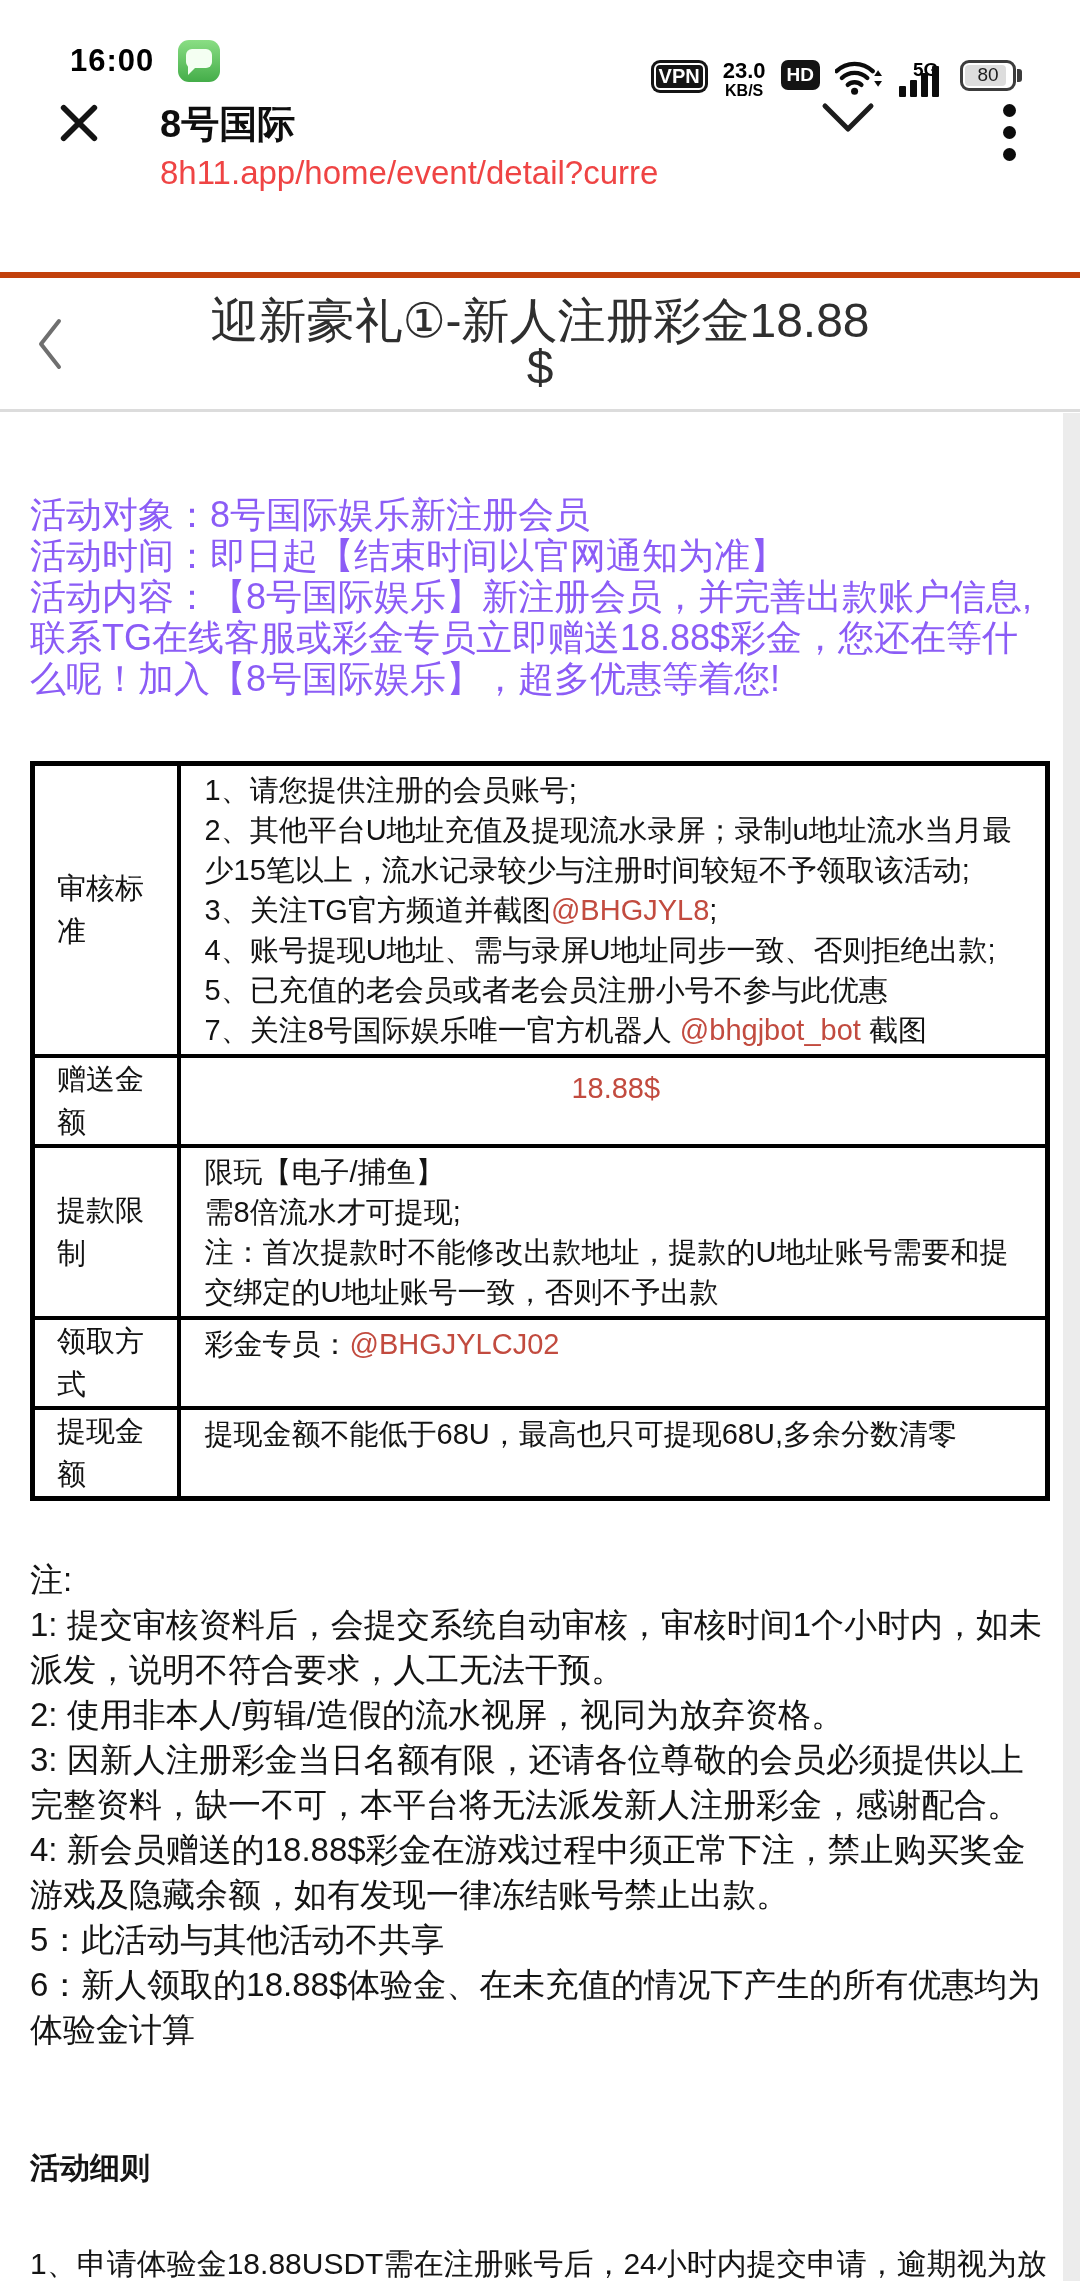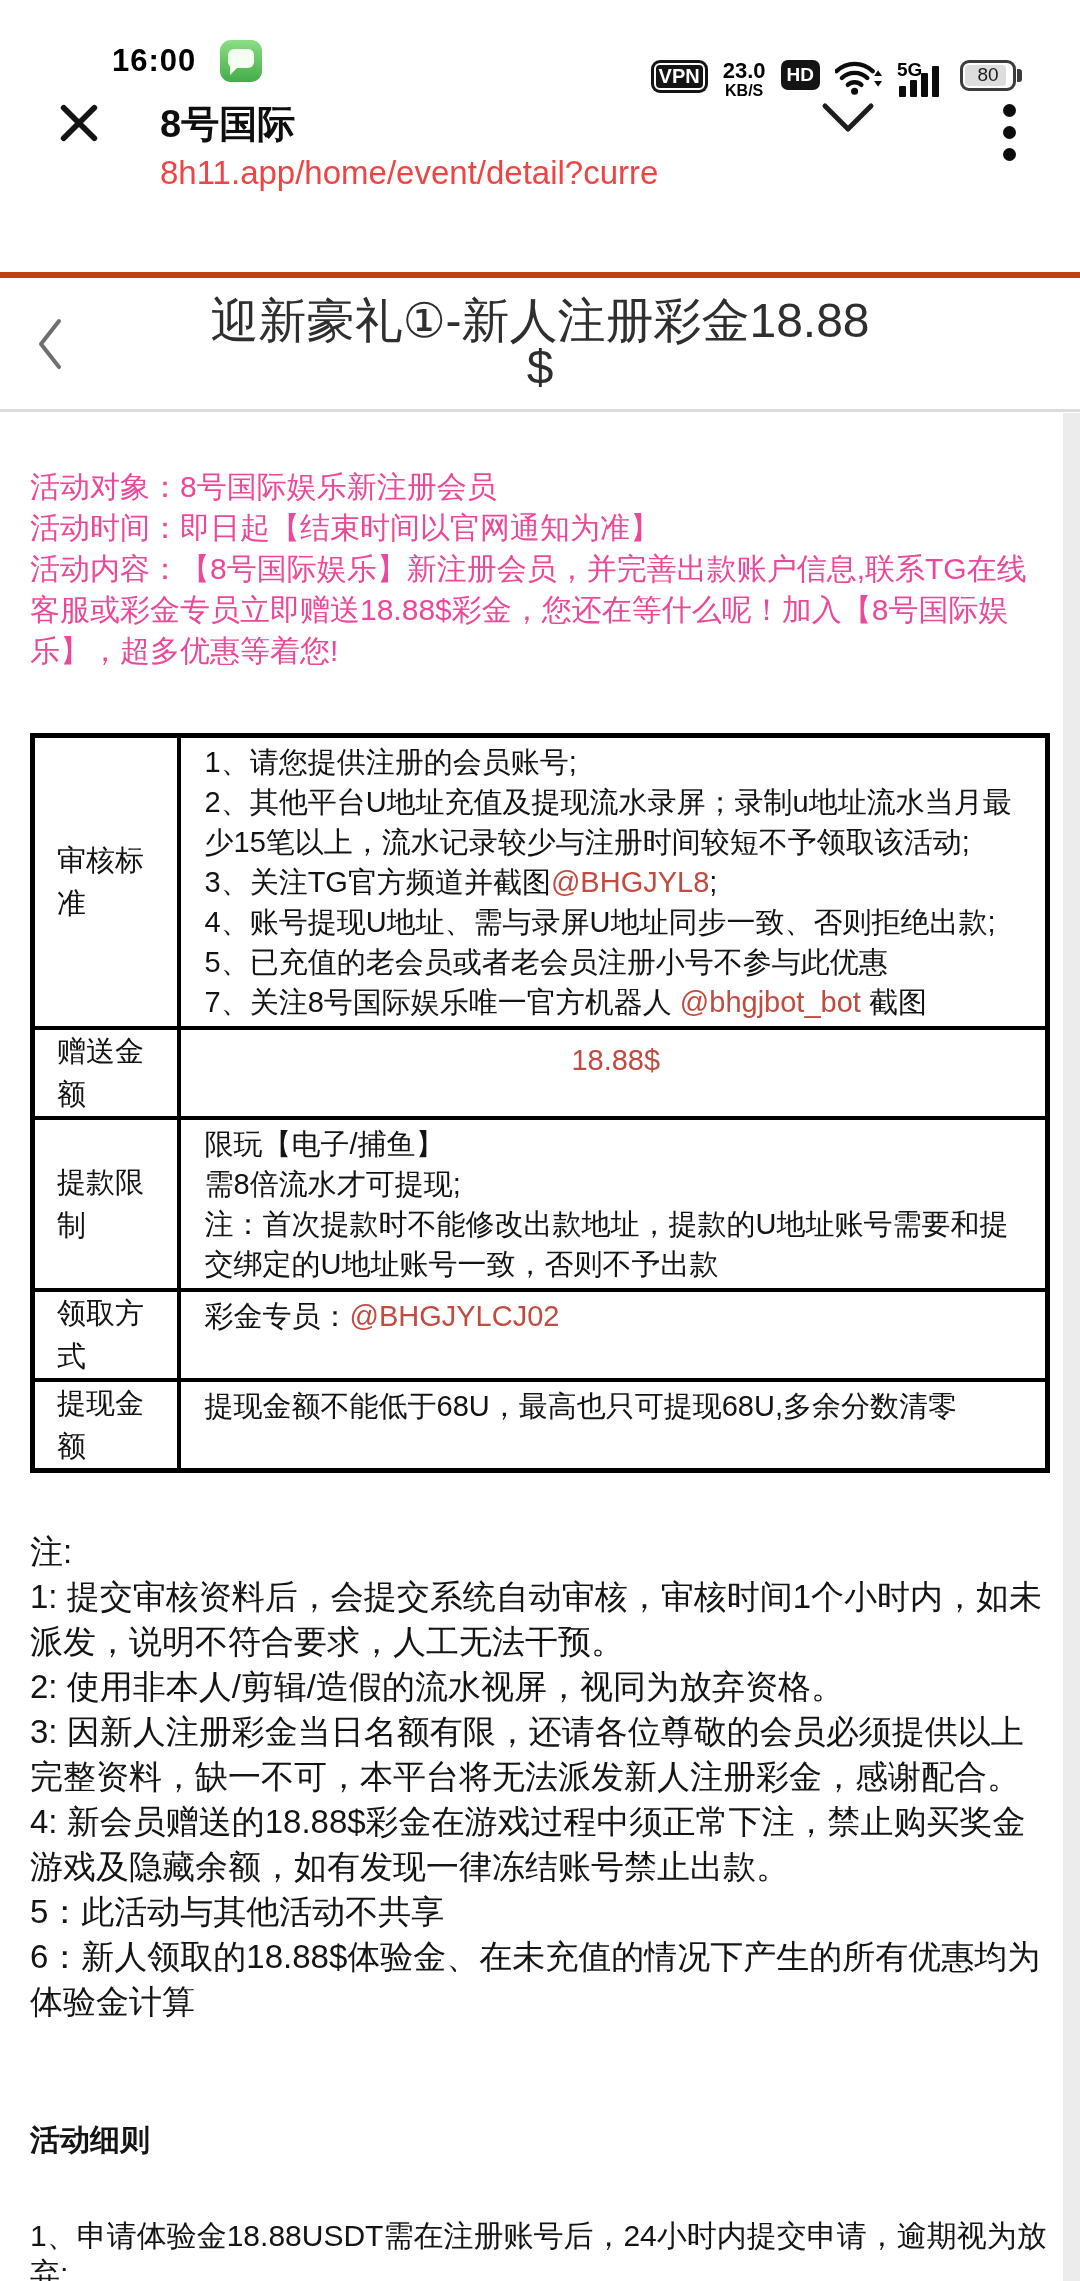--- a/index.html
+++ b/index.html
@@ -5,21 +5,21 @@
   * { margin:0; padding:0; box-sizing:border-box; }
   html,body { width:1080px; }
   body {
     height:2281px; background:#fff; overflow:hidden; position:relative;
     font-family:"Liberation Sans","DejaVu Sans",sans-serif; color:#111;
   }
 
   
   .status-bar {
     height:100px; display:flex; align-items:center;
-    padding:22px 64px 0 112px;
+    padding:22px 64px 0 70px;
   }
   .sb-left { display:flex; align-items:center; gap:24px; }
   .sb-time { font-size:31px; font-weight:700; color:#000; letter-spacing:1px; }
   .msg-icon { width:42px; height:42px; border-radius:11px;
     background:linear-gradient(180deg,#8ade84,#44ad49); position:relative; }
   .msg-icon::before { content:""; position:absolute; left:8px; top:9px; width:26px; height:19px;
     background:#f4fff2; border-radius:6px; }
   .msg-icon::after { content:""; position:absolute; left:10px; top:25px;
     border:5px solid transparent; border-top-color:#f4fff2; border-left-color:#f4fff2; }
   .sb-right { margin-left:auto; display:flex; align-items:flex-start; gap:15px;margin-top:36px; }
@@ -27,21 +27,21 @@
     padding:5px 8px; font-size:20px; font-weight:700; letter-spacing:0; }
   .vpn-badge::before { content:""; position:absolute; inset:3px; border:2px solid #fff; border-radius:6px; }
   .vpn-badge span { position:relative; }
   .speed { display:flex; flex-direction:column; align-items:center; font-weight:700; color:#000; }
   .speed-val { font-size:22px; line-height:22px; }
   .speed-unit { font-size:16px; line-height:17px; }
   .hd-badge { background:#141414; color:#fff; border-radius:7px; padding:4px 6px;
     font-size:19px; font-weight:700; }
   .wifi { width:47px; height:37px; }
   .signal { position:relative; width:48px; height:38px; }
-  .signal-g { position:absolute; top:-1px; left:0; font-size:19px; font-weight:700; color:#000; }
+  .signal-g { position:absolute; top:-1px; left:16px; font-size:19px; font-weight:700; color:#000; }
   .signal-bars { position:absolute; bottom:1px; left:2px; display:flex; align-items:flex-end; gap:4px; }
   .signal-bars i { display:block; width:7px; background:#0c0c0c; border-radius:1px; }
   .battery { position:relative; width:56px; height:31px; border:3px solid #3c3c3c;
     border-radius:9px; display:flex; align-items:center; justify-content:center; }
   .battery::after { content:""; position:absolute; right:-9px; top:6px; width:5px; height:13px;
     background:#3c3c3c; border-radius:0 3px 3px 0; }
   .battery-fill { position:absolute; left:2px; top:2px; bottom:2px; width:82%;
     background:#ddd; border-radius:4px; }
   .battery-num { position:relative; font-size:19px; color:#1c1c1c; }
 
@@ -64,21 +64,21 @@
   
   .page-header {
     position:relative; height:134px; border-bottom:3px solid #dcdcdc; background:#fff;
     display:flex; align-items:center; justify-content:center;
   }
   .back-btn { position:absolute; left:34px; top:38px; width:30px; height:56px; }
   .page-title { text-align:center; font-size:48px; line-height:47px; color:#2f2f2f; max-width:820px; }
 
   
   .content { padding:0 30px; }
-  .intro { margin-top:54px; font-size:30px; line-height:41px; color:#ec4899; }
+  .intro { margin-top:82px; font-size:36px; line-height:41px; color:#8b5cf6; }
   .promo-table {
     width:100%; margin-top:62px; border-collapse:collapse; border:5px solid #000;
     table-layout:fixed; font-size:29px; color:#131313;
   }
   .promo-table td { border:4px solid #000; vertical-align:middle; }
   td.cell-label { width:146px; padding-left:22px; line-height:43px; }
   td.cell-value { padding:4px 18px 4px 24px; vertical-align:top; }
   .tline { line-height:40px; }
   tr.row-review { height:288px; }
   tr.row-bonus { height:86px; }

